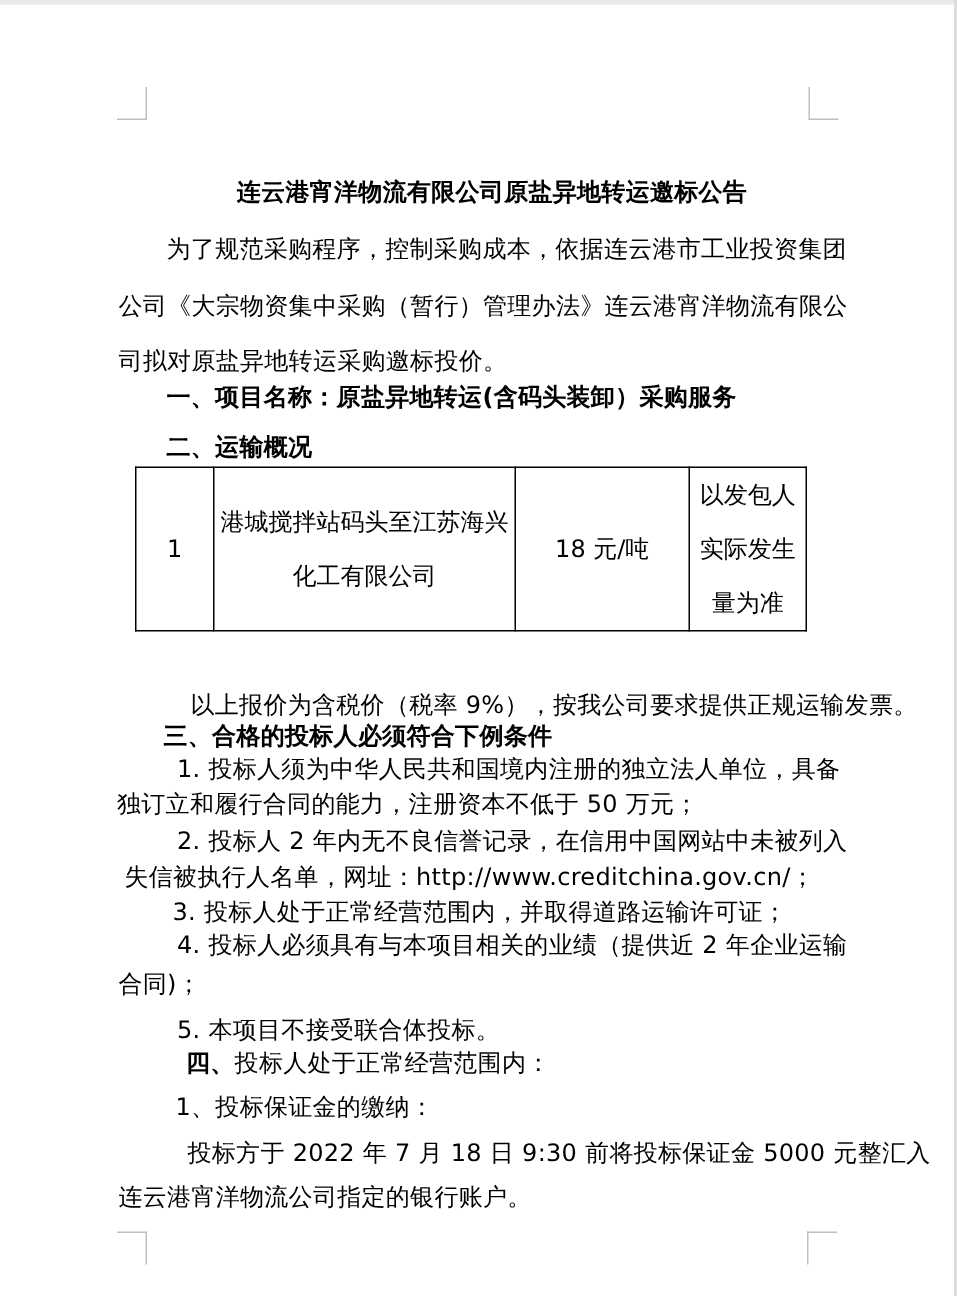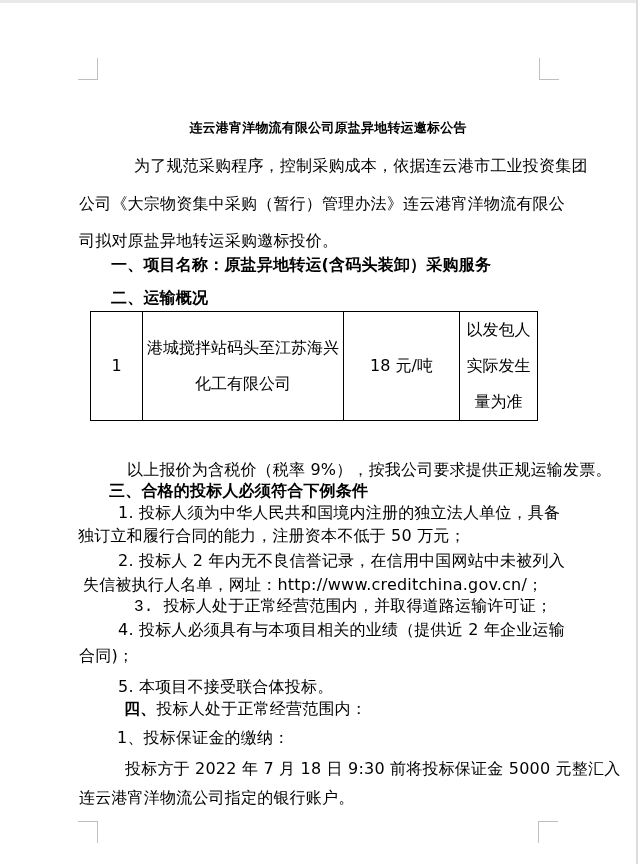--- a/index.html
+++ b/index.html
@@ -15,34 +15,34 @@
   .mark { position:absolute; width:19px; height:21px; }
   .mark.tl { left:78px;  top:58px;  border-right:1px solid #bfbfbf; border-bottom:1px solid #bfbfbf; }
   .mark.tr { left:539px; top:58px;  border-left:1px solid #bfbfbf;  border-bottom:1px solid #bfbfbf; }
   .mark.bl { left:78px;  top:821px; border-right:1px solid #bfbfbf; border-top:1px solid #bfbfbf; }
   .mark.br { left:538px; top:821px; border-left:1px solid #bfbfbf;  border-top:1px solid #bfbfbf; }
 
   .content { position:absolute; left:78px; top:0; width:500px; }
   .line { position:absolute; font-size:16px; line-height:21px; white-space:nowrap; letter-spacing:0.2px; }
   .bold { font-weight:bold; }
 
-  .doc-title { top:117px; left:0; width:500px; text-align:center; font-size:13px; font-weight:bold; white-space:nowrap; }
+  .doc-title { top:117px; left:0; width:500px; text-align:center; font-size:16px; font-weight:bold; white-space:nowrap; }
 
-  .p1l1 { top:155px; left:56px; }
+  .p1l1 { top:155px; left:33px; }
   .p1l2 { top:193px; left:1px; }
   .p1l3 { top:230px; left:1px; }
   .h1   { top:254px; left:33px; }
   .h2   { top:287px; left:33px; }
   .note { top:459px; left:49px; }
   .h3   { top:480px; left:31px; }
   .i1a  { top:502px; left:40px; }
   .i1b  { top:525px; left:0; }
   .i2a  { top:550px; left:40px;text-align:center; }
   .i2b  { top:574px; left:5px; }
-  .i3   { top:597px; left:56px;font-family:Liberation Mono, monospace; }
+  .i3   { top:597px; left:37px; }
   .i4a  { top:619px; left:40px; }
   .i4b  { top:645px; left:1px;text-align:center; }
   .i5   { top:676px; left:40px; }
   .h4   { top:698px; left:46px; }
   .s1   { top:727px; left:39px; }
   .p2l1 { top:758px; left:47px; }
   .p2l2 { top:787px; left:1px; }
 
   table.grid {
     position:absolute; left:90px; top:311px;

